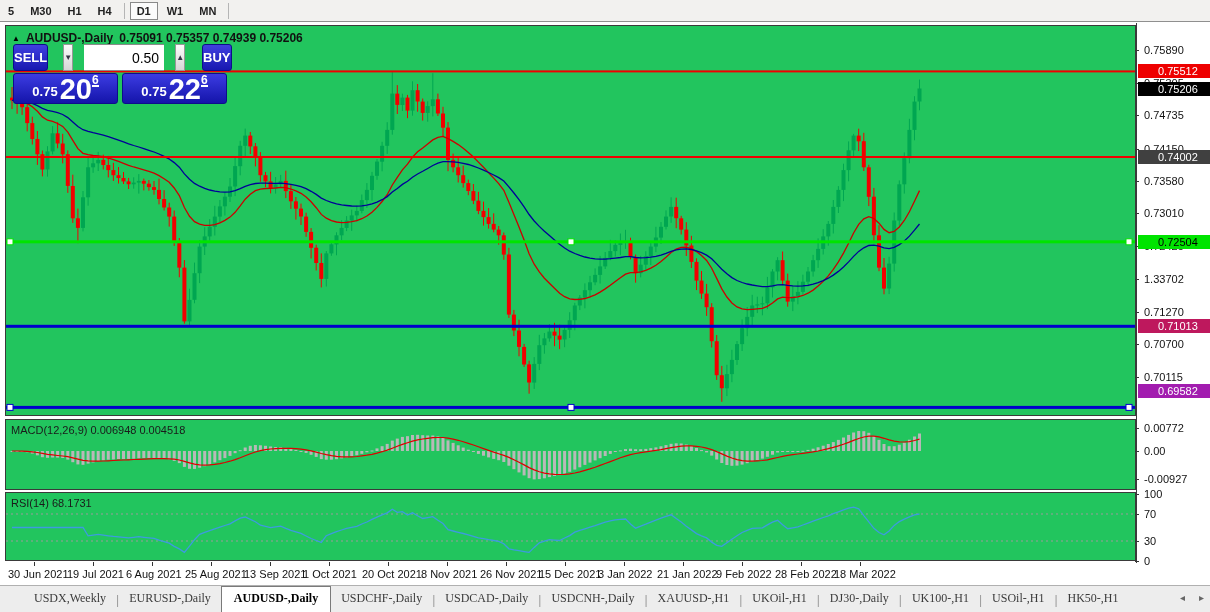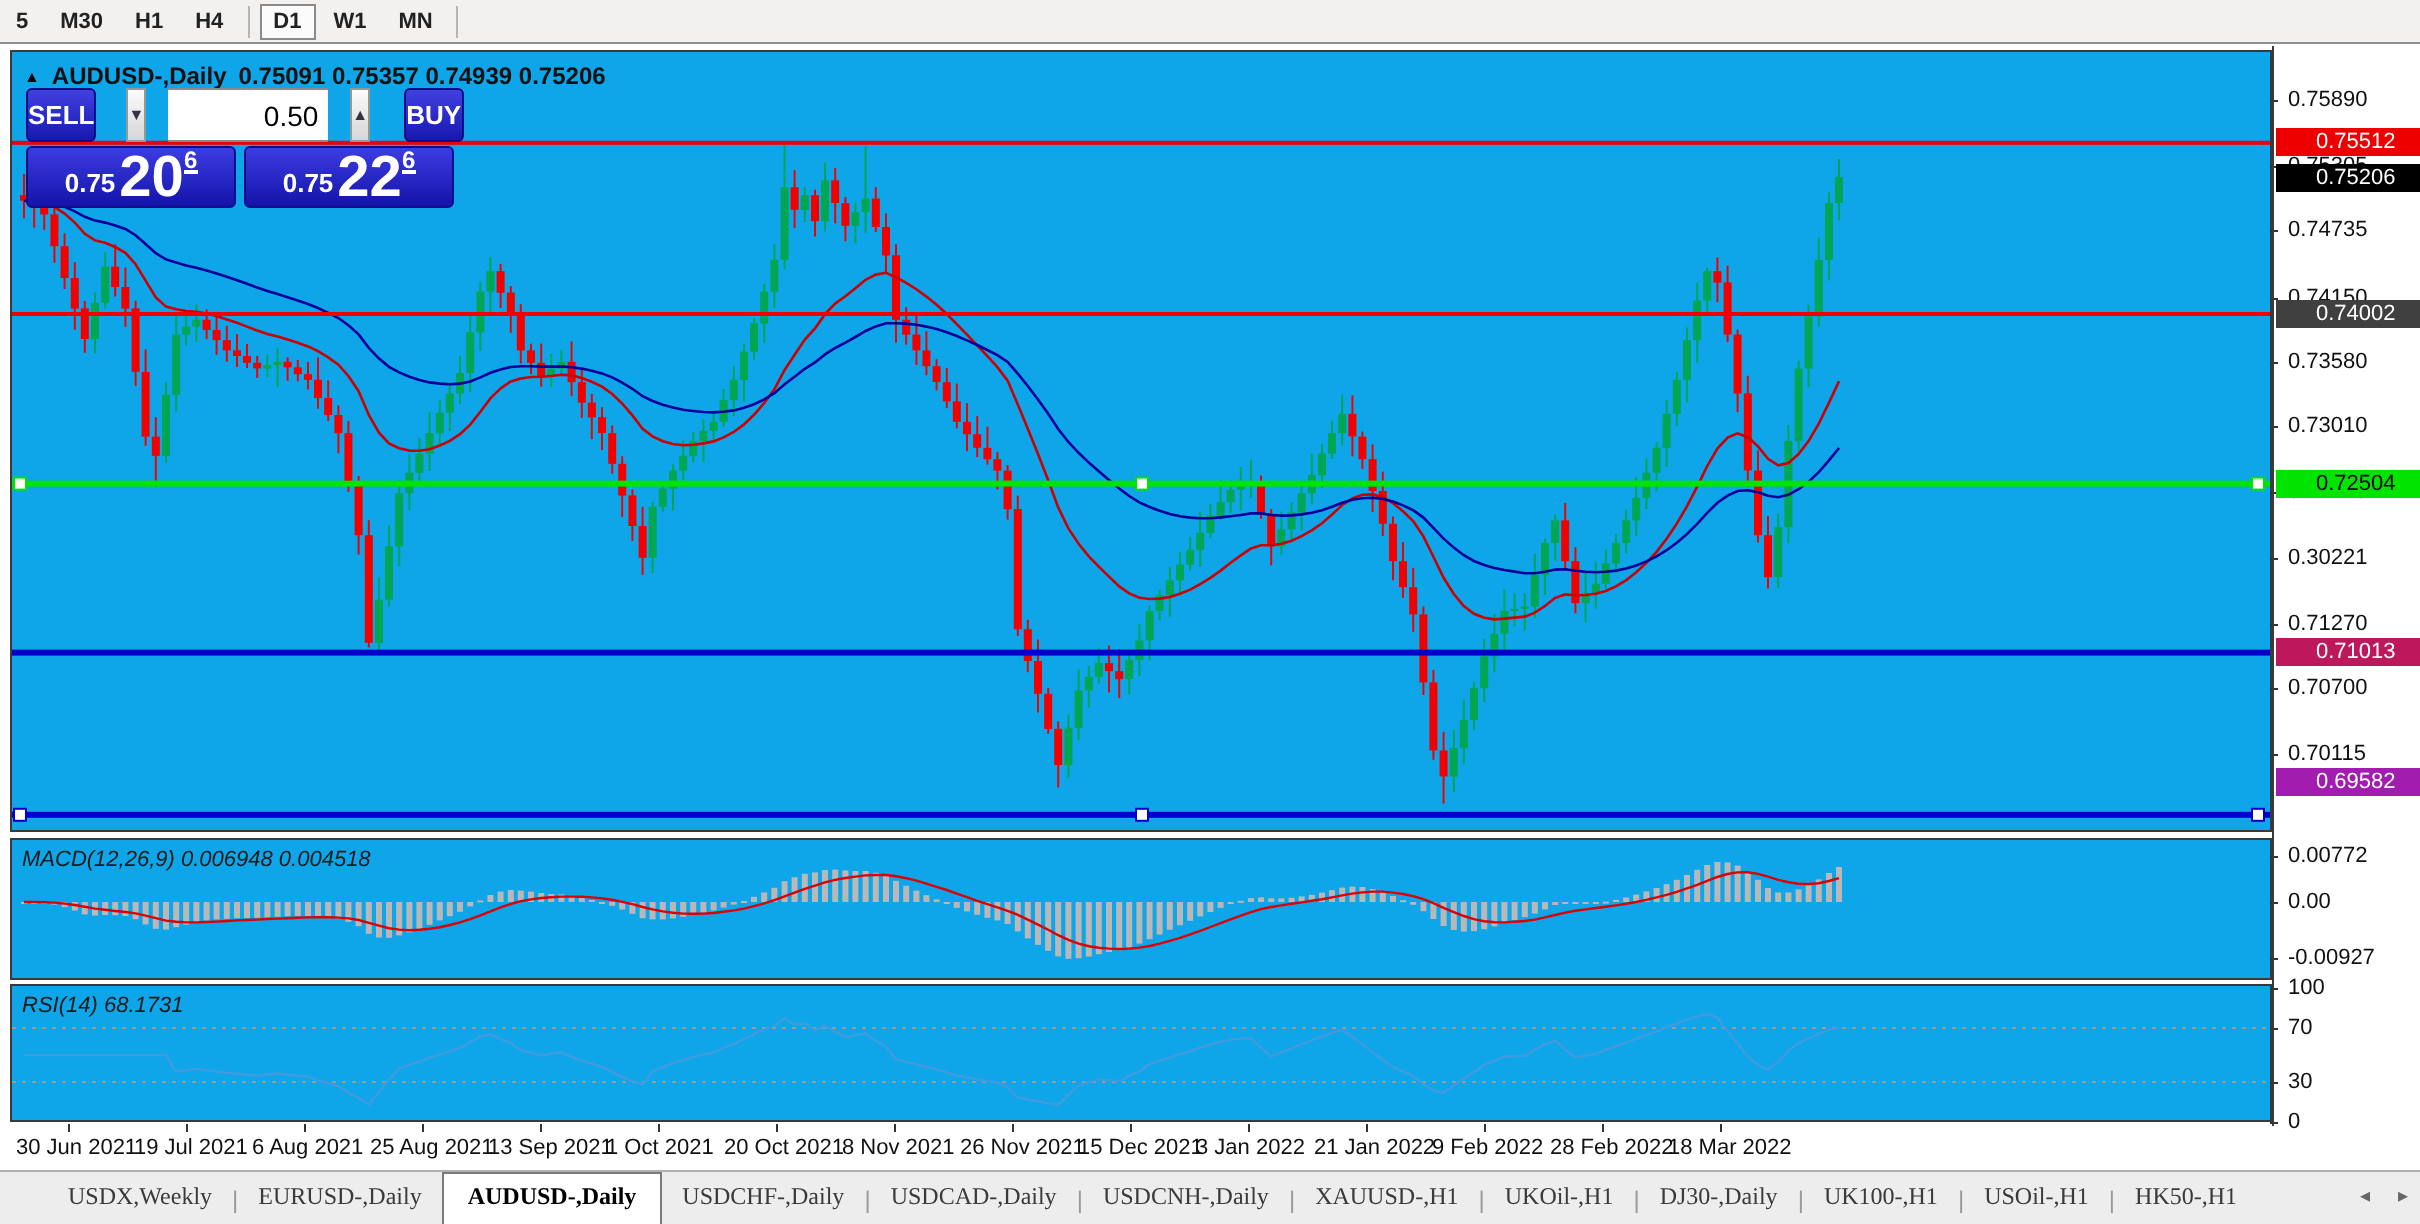--- a/index.html
+++ b/index.html
@@ -9,21 +9,21 @@
 
   
   #tf-toolbar { position:absolute; left:0; top:0; width:1210px; height:22px;
     background:#f2f1ef; border-bottom:1px solid #8f8f8f; display:flex; align-items:center; }
   .tf-item { font-size:11px; font-weight:bold; color:#222; padding:2px 6px; margin:0 1px;
     border:1px solid transparent; cursor:default; }
   .tf-item.active { background:#fbfbfb; border:1px solid #8a8a8a; }
   .tf-sep { width:1px; height:16px; background:#b5b5b5; margin:0 4px; }
 
   
-  .panel { position:absolute; background:#0ea5e9; border:1px solid #3a3a3a;font-style:italic; }
+  .panel { position:absolute; background:#22c55e; border:1px solid #3a3a3a; }
   #main-plot  { left:5; }
   #main-plot  { left:5px;  top:25px;  width:1131px; height:391px; }
   #macd-panel { left:5px;  top:419px; width:1131px; height:71px; }
   #rsi-panel  { left:5px;  top:492px; width:1131px; height:69px; }
   #date-axis  { position:absolute; left:5px; top:562px; width:1131px; height:23px;
                 background:#fff; overflow:hidden; }
   .psvg { position:absolute; left:0; top:0; overflow:visible; }
   .panel-inner { position:absolute; left:0; top:0; right:0; bottom:0; overflow:hidden; }
 
   .ind-label { position:absolute; left:5px; top:4px; font-size:11px; color:#1a1a1a; white-space:nowrap; }
@@ -748,21 +748,21 @@
       <div class="tick-label" style="top:86px">0.74735</div>
       <div class="tick-dash" style="top:126px"></div>
       <div class="tick-label" style="top:120px">0.74150</div>
       <div class="tick-dash" style="top:158px"></div>
       <div class="tick-label" style="top:152px">0.73580</div>
       <div class="tick-dash" style="top:190px"></div>
       <div class="tick-label" style="top:184px">0.73010</div>
       <div class="tick-dash" style="top:223px"></div>
       <div class="tick-label" style="top:217px">0.72425</div>
       <div class="tick-dash" style="top:256px"></div>
-      <div class="tick-label" style="top:250px">0.30221</div>
+      <div class="tick-label" style="top:250px">1.33702</div>
       <div class="tick-dash" style="top:289px"></div>
       <div class="tick-label" style="top:283px">0.71270</div>
       <div class="tick-dash" style="top:321px"></div>
       <div class="tick-label" style="top:315px">0.70700</div>
       <div class="tick-dash" style="top:354px"></div>
       <div class="tick-label" style="top:348px">0.70115</div>
       <div class="tick-dash" style="top:405px"></div>
       <div class="tick-label" style="top:399px">0.00772</div>
       <div class="tick-dash" style="top:428px"></div>
       <div class="tick-label" style="top:422px">0.00</div>

